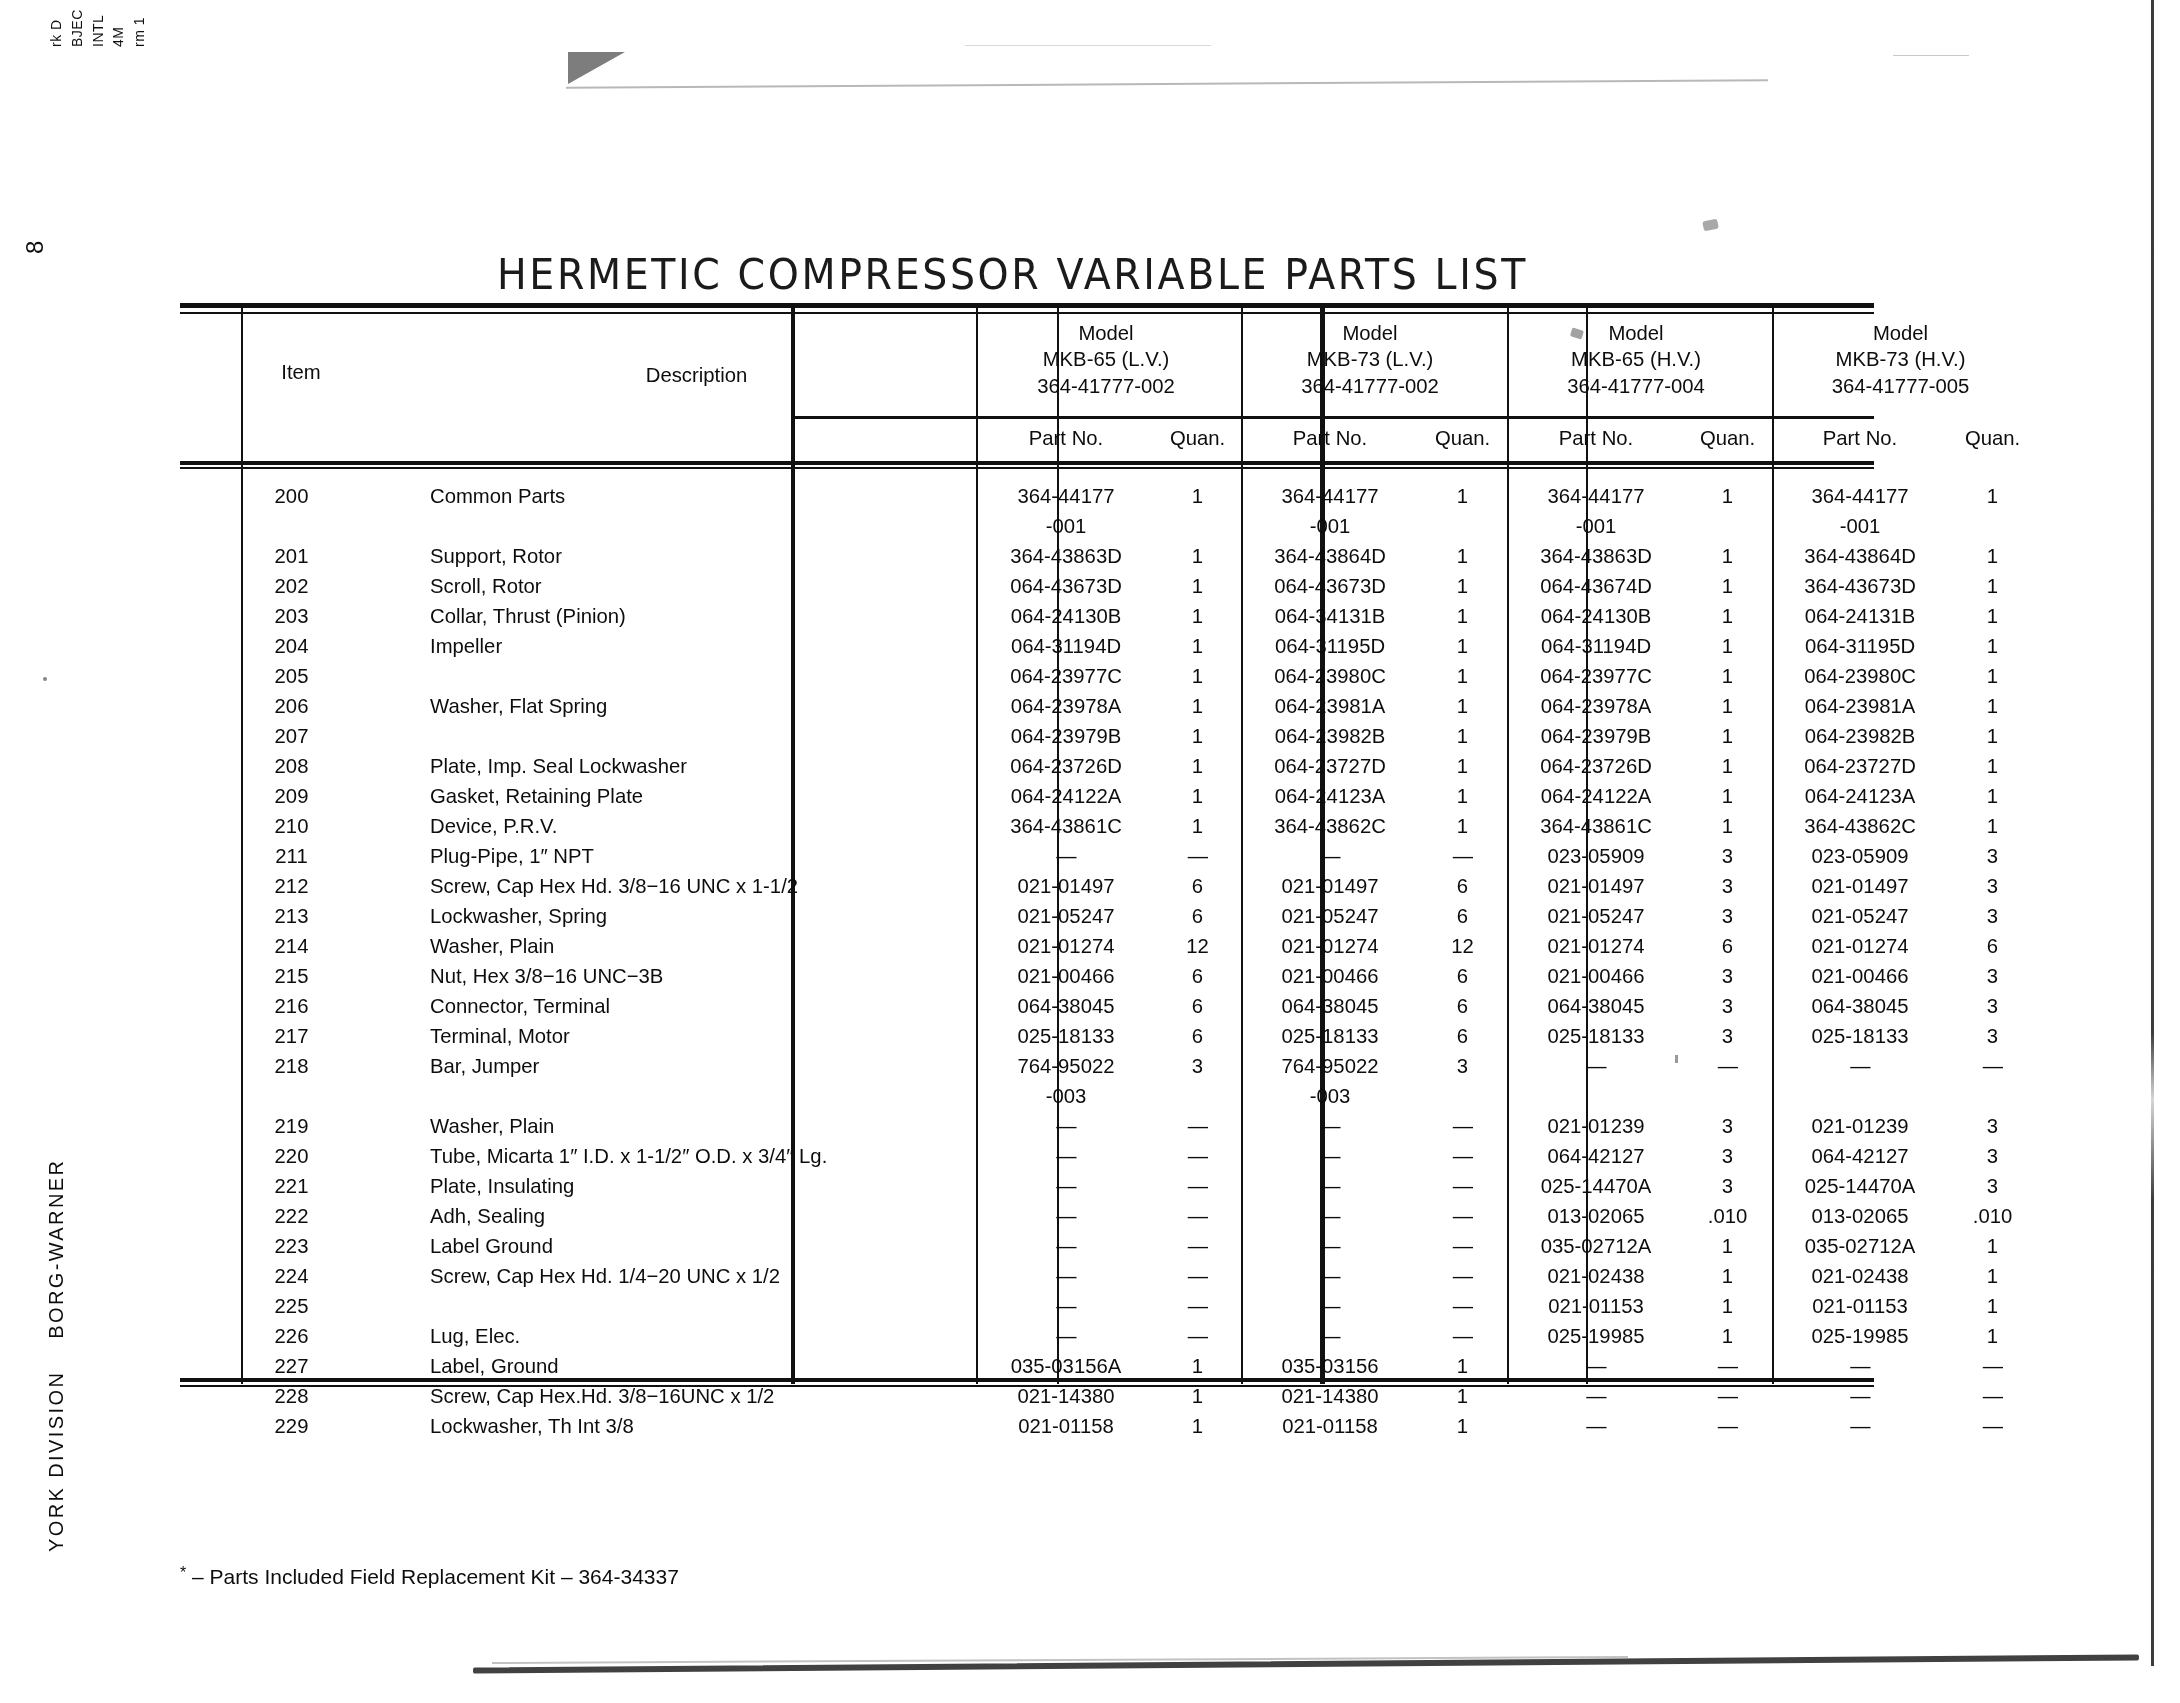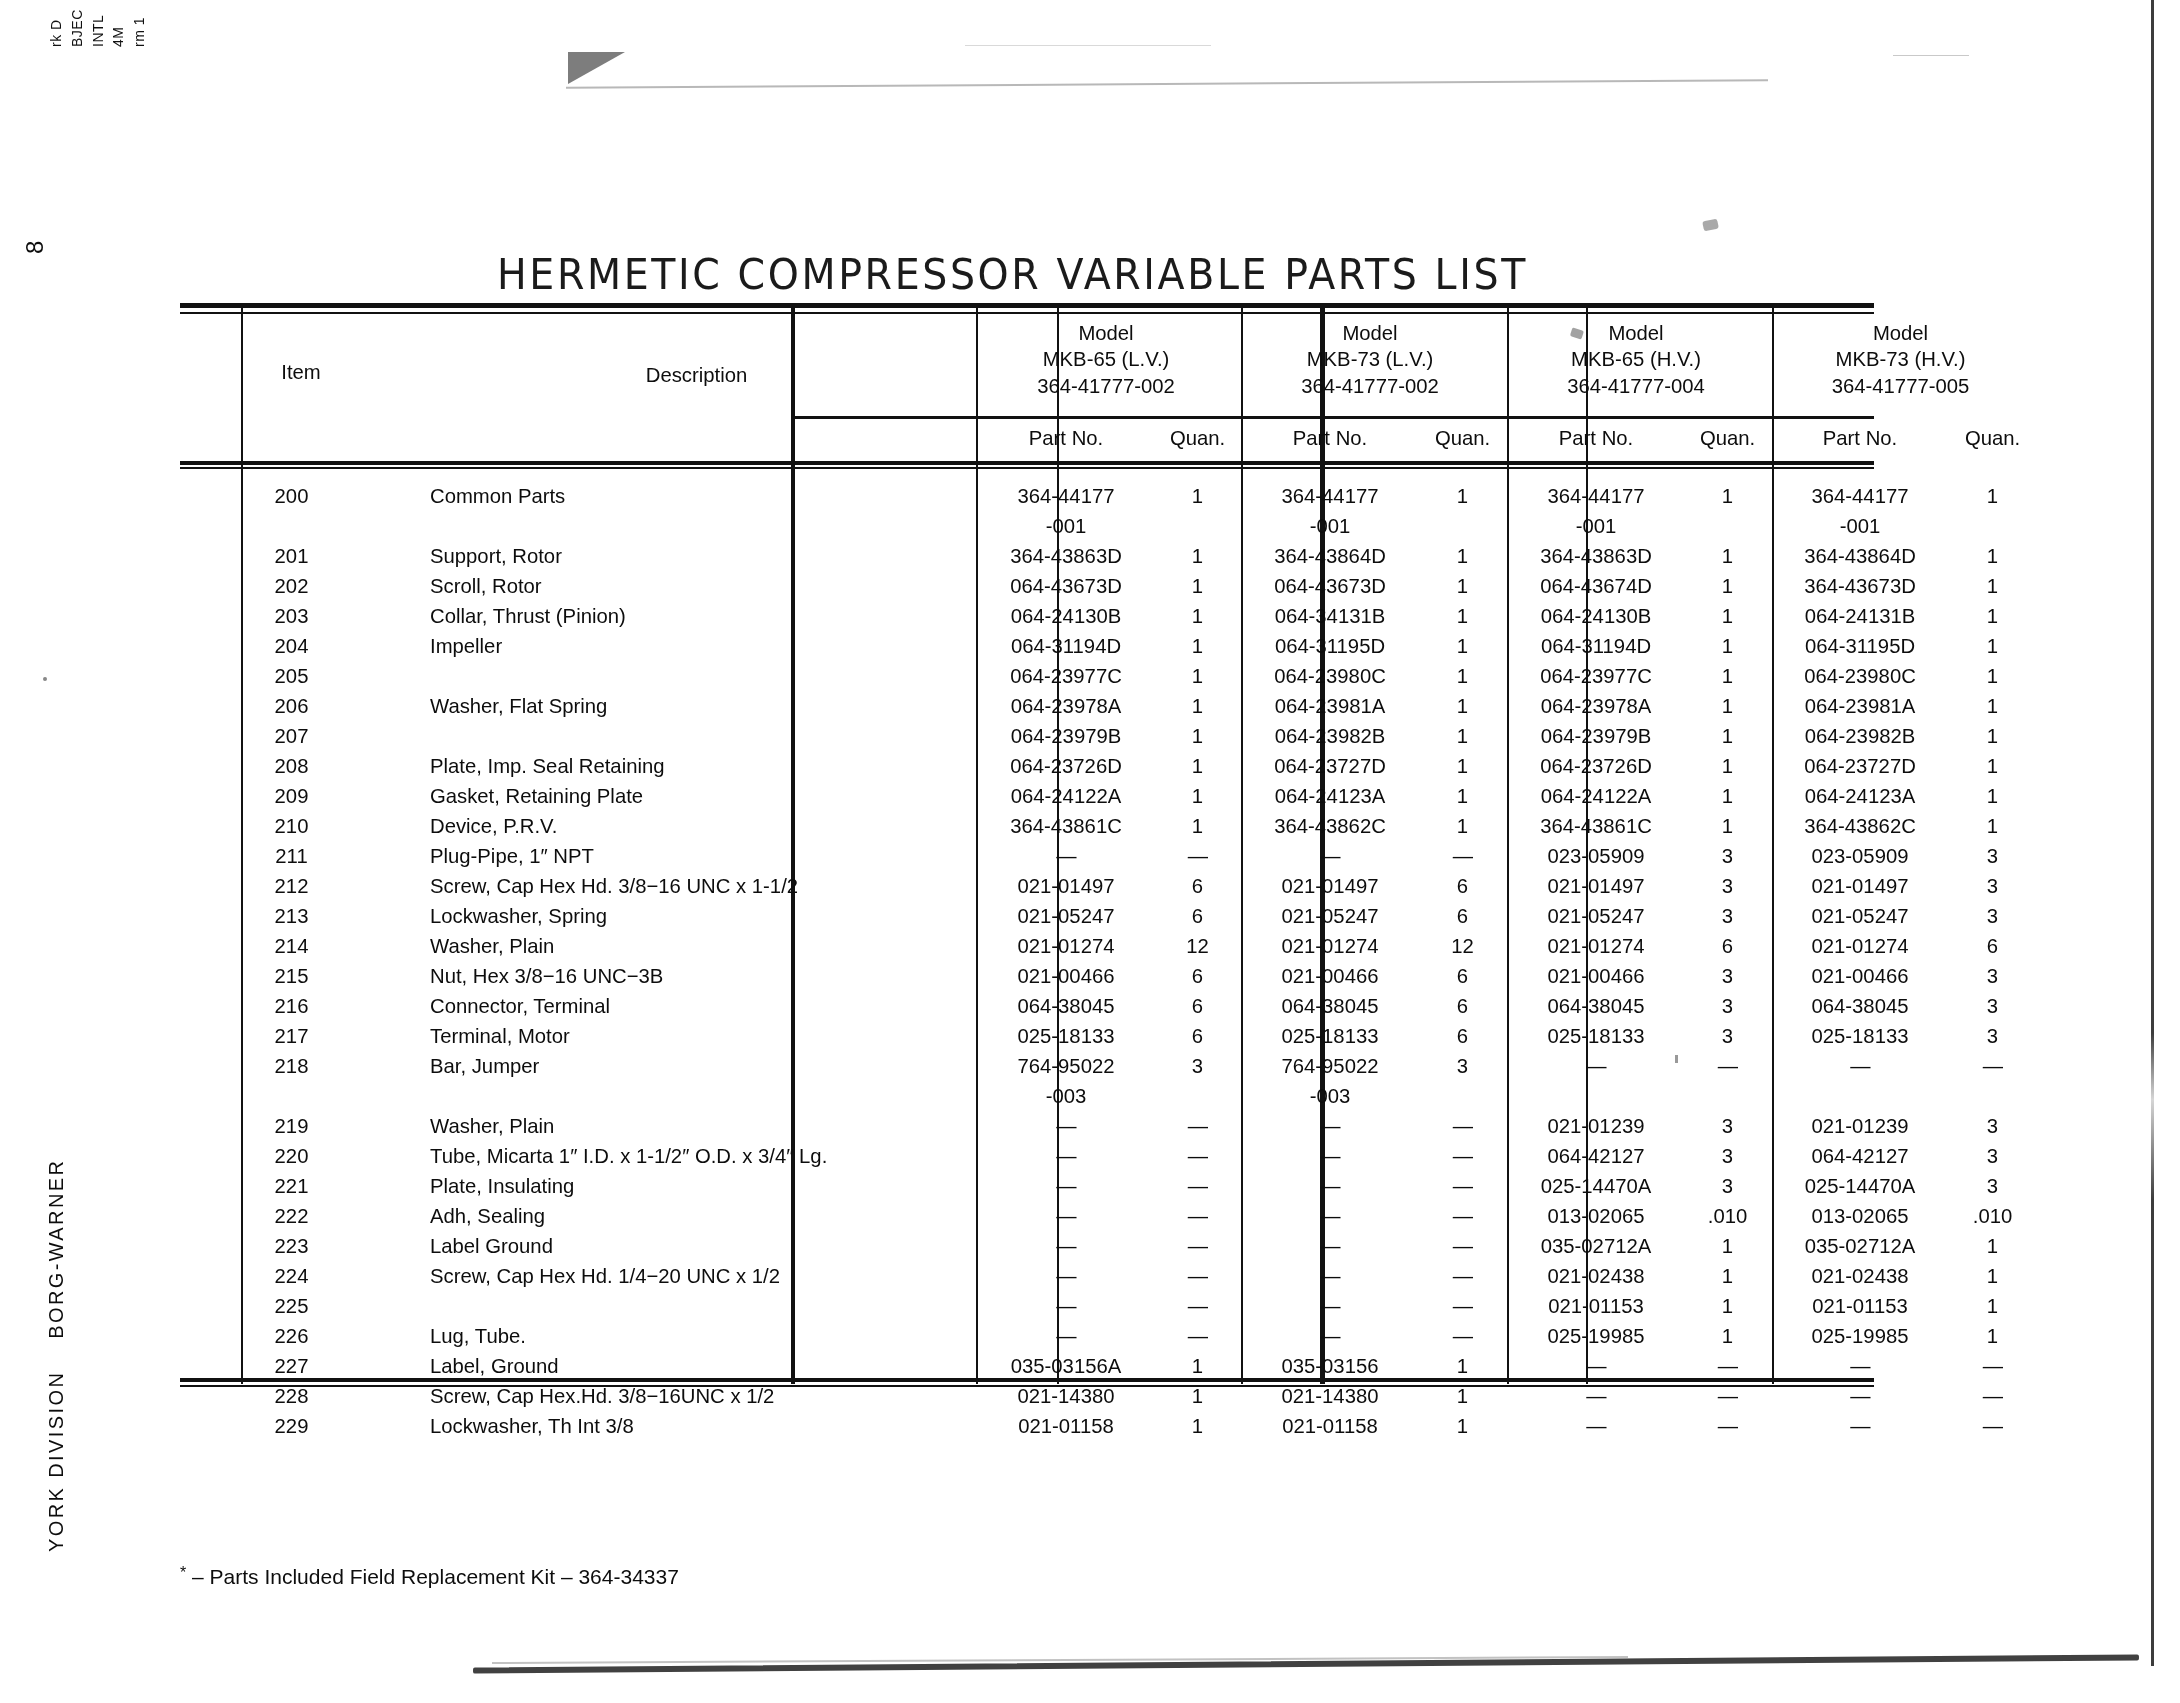--- a/index.html
+++ b/index.html
@@ -388,21 +388,21 @@
       <div class="cell c-q1">1</div>
       <div class="cell c-p2">064-23982B</div>
       <div class="cell c-q2">1</div>
       <div class="cell c-p3">064-23979B</div>
       <div class="cell c-q3">1</div>
       <div class="cell c-p4">064-23982B</div>
       <div class="cell c-q4">1</div>
     </div>
     <div class="row">
       <div class="cell c-item-v">208</div>
-      <div class="cell c-desc-v">Plate, Imp. Seal Retaining</div>
+      <div class="cell c-desc-v">Plate, Imp. Seal Lockwasher</div>
       <div class="cell c-p1">064-23726D</div>
       <div class="cell c-q1">1</div>
       <div class="cell c-p2">064-23727D</div>
       <div class="cell c-q2">1</div>
       <div class="cell c-p3">064-23726D</div>
       <div class="cell c-q3">1</div>
       <div class="cell c-p4">064-23727D</div>
       <div class="cell c-q4">1</div>
     </div>
     <div class="row">
@@ -615,21 +615,21 @@
       <div class="cell c-q1 dash">—</div>
       <div class="cell c-p2 dash">—</div>
       <div class="cell c-q2 dash">—</div>
       <div class="cell c-p3">021-01153</div>
       <div class="cell c-q3">1</div>
       <div class="cell c-p4">021-01153</div>
       <div class="cell c-q4">1</div>
     </div>
     <div class="row">
       <div class="cell c-item-v">226</div>
-      <div class="cell c-desc-v">Lug, Tube.</div>
+      <div class="cell c-desc-v">Lug, Elec.</div>
       <div class="cell c-p1 dash">—</div>
       <div class="cell c-q1 dash">—</div>
       <div class="cell c-p2 dash">—</div>
       <div class="cell c-q2 dash">—</div>
       <div class="cell c-p3">025-19985</div>
       <div class="cell c-q3">1</div>
       <div class="cell c-p4">025-19985</div>
       <div class="cell c-q4">1</div>
     </div>
     <div class="row">

